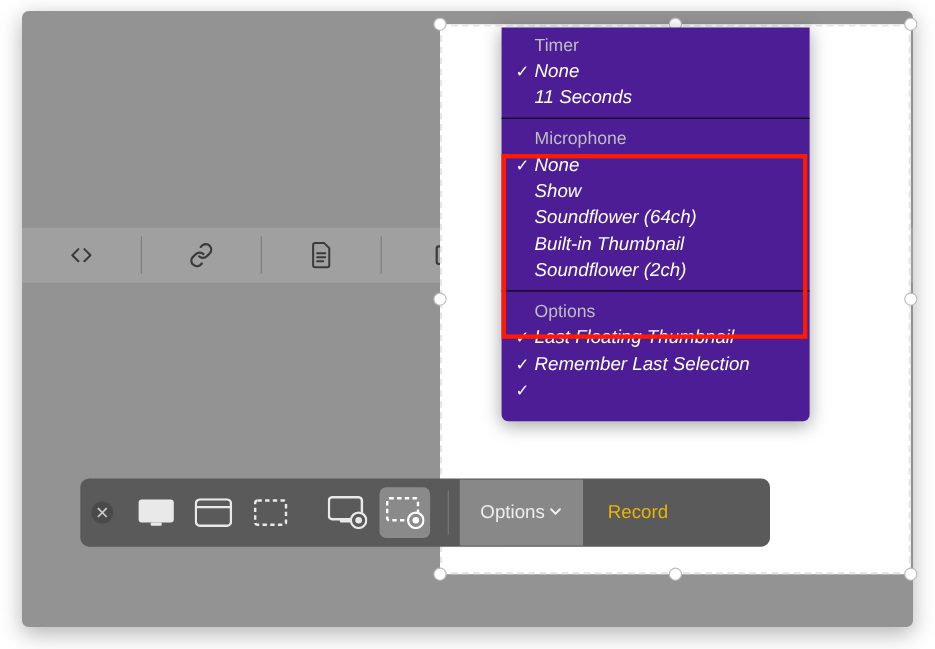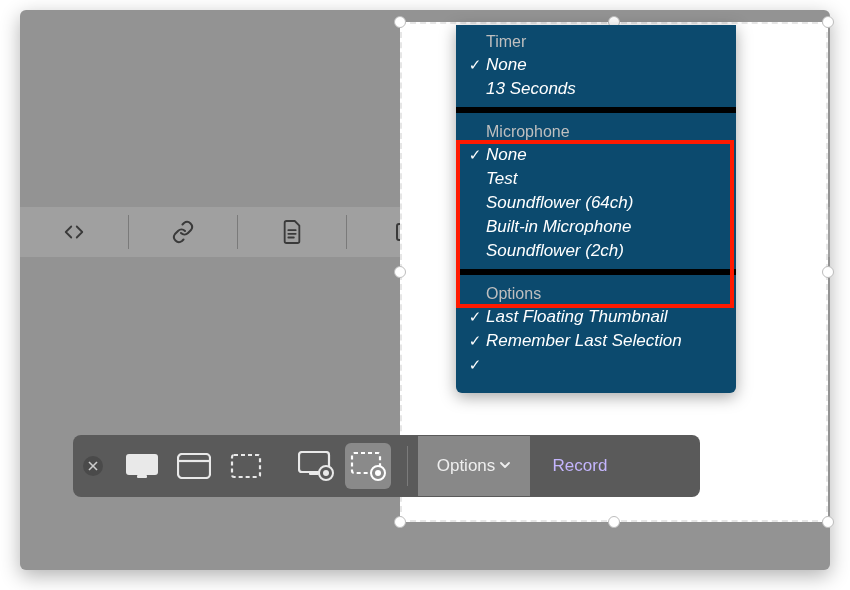--- a/index.html
+++ b/index.html
@@ -19,24 +19,24 @@
   .shot-toolbar{position:absolute;left:73px;top:435px;width:627px;height:62px;background:#5a5a5a;border-radius:8px;display:flex;align-items:center;padding:0 10px;box-sizing:border-box;}
   .close-btn{width:20px;height:20px;border-radius:50%;background:#4a4a4a;display:flex;align-items:center;justify-content:center;margin-right:16px;}
   .close-btn svg{width:10px;height:10px;display:block;}
   .mode-btn{width:46px;height:46px;display:flex;align-items:center;justify-content:center;border-radius:6px;margin-right:6px;}
   .mode-btn svg{display:block;}
   .mode-sep{width:18px;}
   .mode-active{background:#8a8a8a;}
   .divider{width:1px;height:40px;background:#7b7b7b;margin:0 10px;}
   .options-btn{flex:0 0 112px;height:60px;background:#888888;display:flex;align-items:center;justify-content:center;color:#eee;font-size:17px;}
   .options-btn .chev{margin-left:4px;}
-  .record-btn{flex:0 0 100px;height:70px;display:flex;align-items:center;justify-content:center;color:#c4b5fd;font-size:17px;border-top-right-radius:8px;border-bottom-right-radius:8px;}
-  
-  .popover{position:absolute;left:456px;top:25px;width:280px;background:#0c4a6e;border-radius:0 0 6px 6px;box-shadow:0 4px 16px rgba(0,0,0,0.35);padding:8px 0 10px 0;color:#fff;font-size:17px;}
-  .menu-section{border-top:6px solid #000000;padding:10px 0 6px 0;}
+  .record-btn{flex:0 0 100px;height:70px;display:flex;align-items:center;justify-content:center;color:#eab308;font-size:17px;border-top-right-radius:8px;border-bottom-right-radius:8px;}
+  
+  .popover{position:absolute;left:456px;top:25px;width:280px;background:#4c1d95;border-radius:0 0 6px 6px;box-shadow:0 4px 16px rgba(0,0,0,0.35);padding:8px 0 10px 0;color:#fff;font-size:17px;}
+  .menu-section{border-top:1px solid #000000;padding:10px 0 6px 0;}
   .menu-section:first-child{border-top:none;padding-top:0;}
   .menu-header{color:#bfbfbf;font-size:16px;padding:0 18px 2px 30px;}
   .menu-item{display:flex;align-items:center;height:24px;padding:0 18px 0 10px;}
   .check{width:18px;text-align:center;font-size:15px;color:#fff;}
   .menu-label{padding-left:2px;font-style:italic;}
   
   .red-box{position:absolute;border:4px solid #ff1a00;left:456px;top:140px;width:278px;height:168px;box-sizing:border-box;pointer-events:none;}
 </style>
 </head>
 <body>
@@ -147,40 +147,40 @@
 
   <div class="popover" id="popover">
       <div class="menu-section">
         <div class="menu-header">Timer</div>
         <div class="menu-item">
           <span class="check">✓</span>
           <span class="menu-label">None</span>
         </div>
         <div class="menu-item">
           <span class="check"></span>
-          <span class="menu-label">13 Seconds</span>
+          <span class="menu-label">11 Seconds</span>
         </div>
       </div>
       <div class="menu-section">
         <div class="menu-header">Microphone</div>
         <div class="menu-item">
           <span class="check">✓</span>
           <span class="menu-label">None</span>
         </div>
         <div class="menu-item">
           <span class="check"></span>
-          <span class="menu-label">Test</span>
+          <span class="menu-label">Show</span>
         </div>
         <div class="menu-item">
           <span class="check"></span>
           <span class="menu-label">Soundflower (64ch)</span>
         </div>
         <div class="menu-item">
           <span class="check"></span>
-          <span class="menu-label">Built-in Microphone</span>
+          <span class="menu-label">Built-in Thumbnail</span>
         </div>
         <div class="menu-item">
           <span class="check"></span>
           <span class="menu-label">Soundflower (2ch)</span>
         </div>
       </div>
       <div class="menu-section">
         <div class="menu-header">Options</div>
         <div class="menu-item">
           <span class="check">✓</span>

